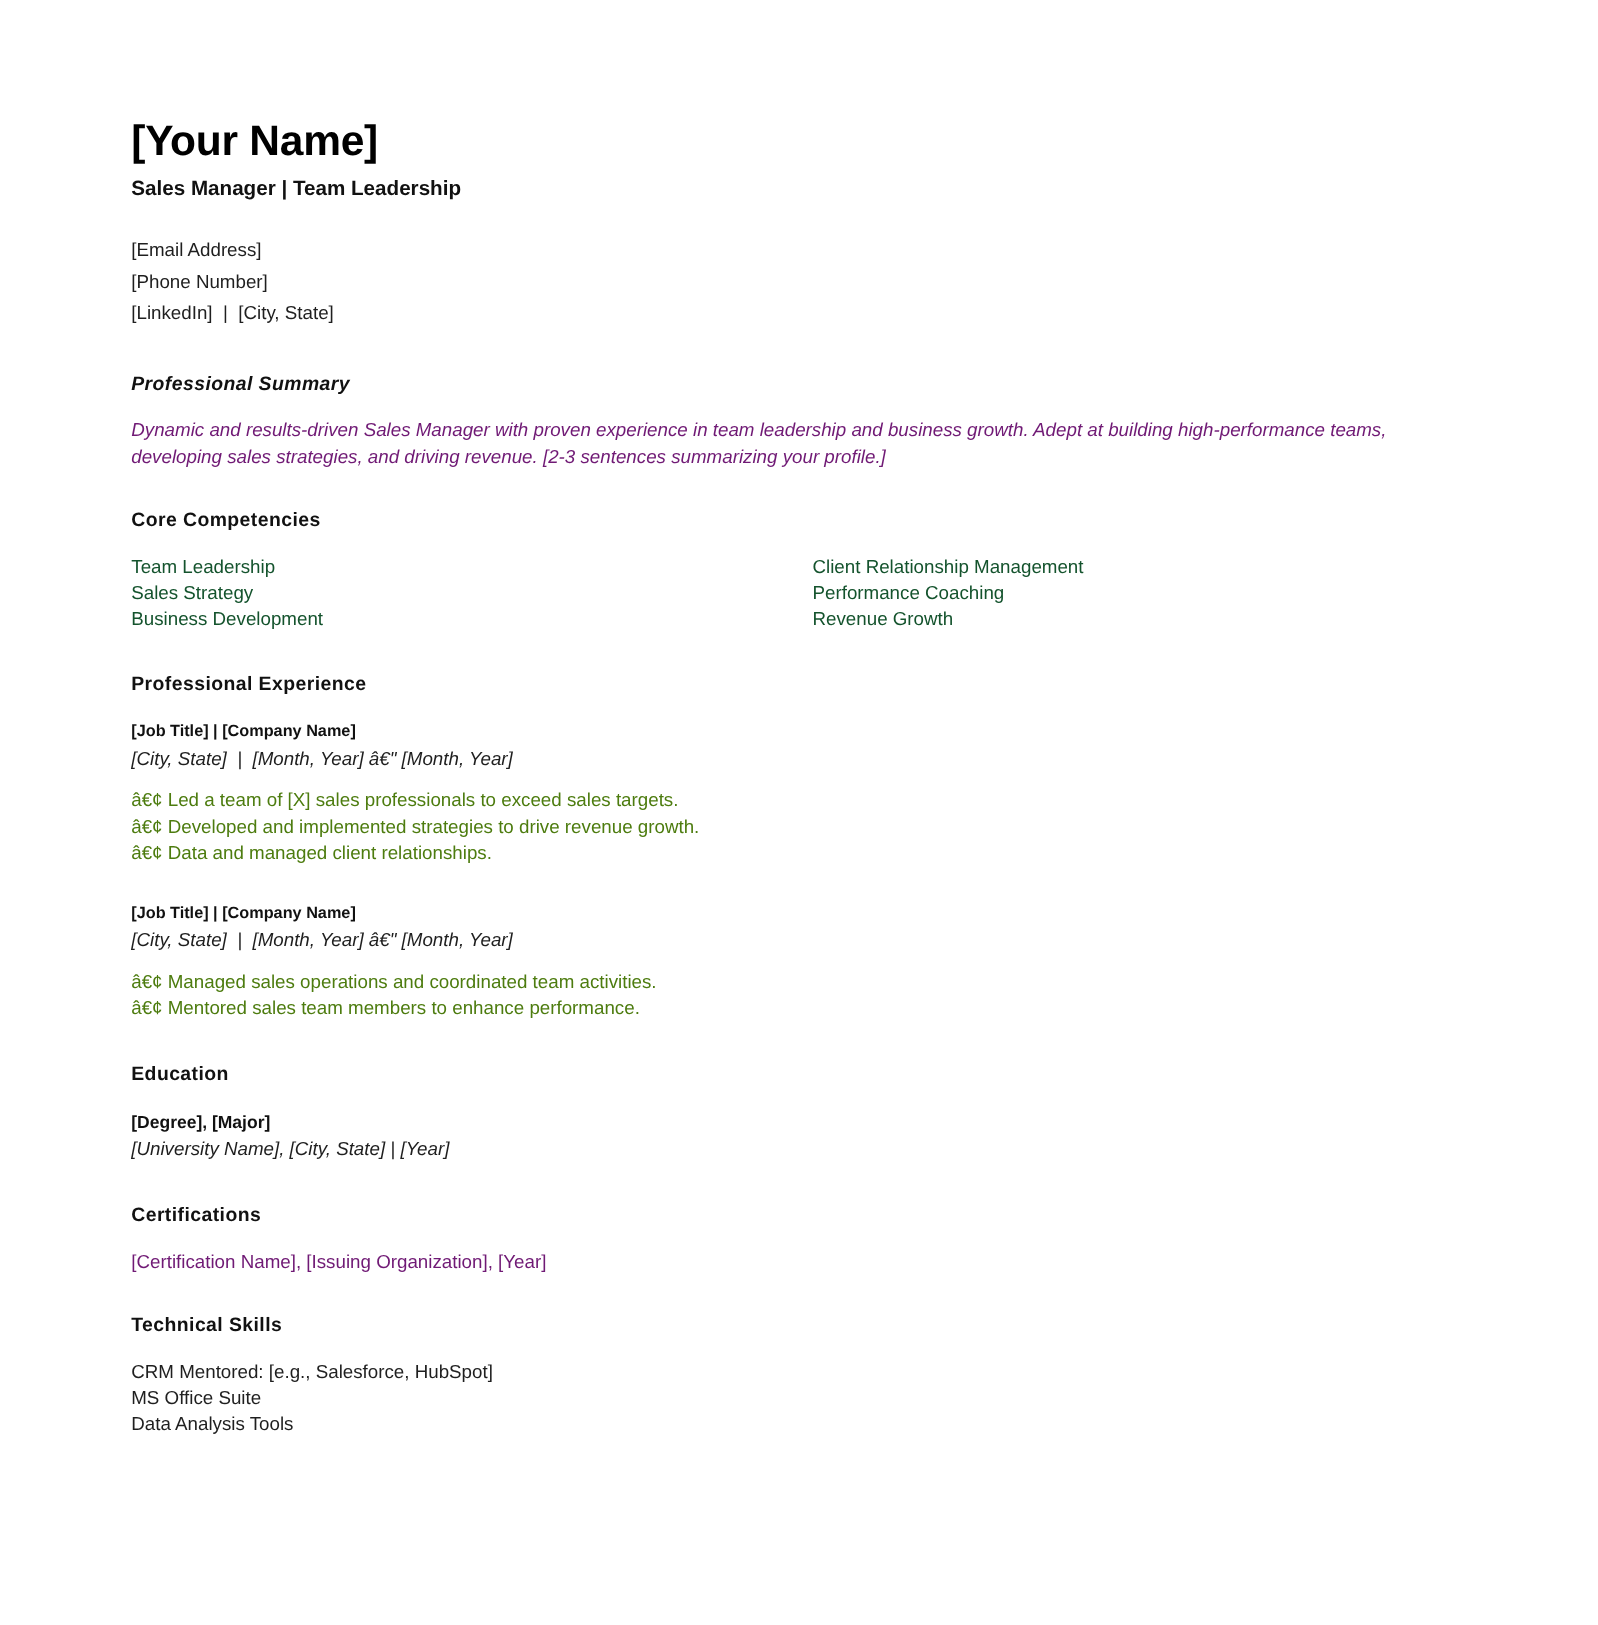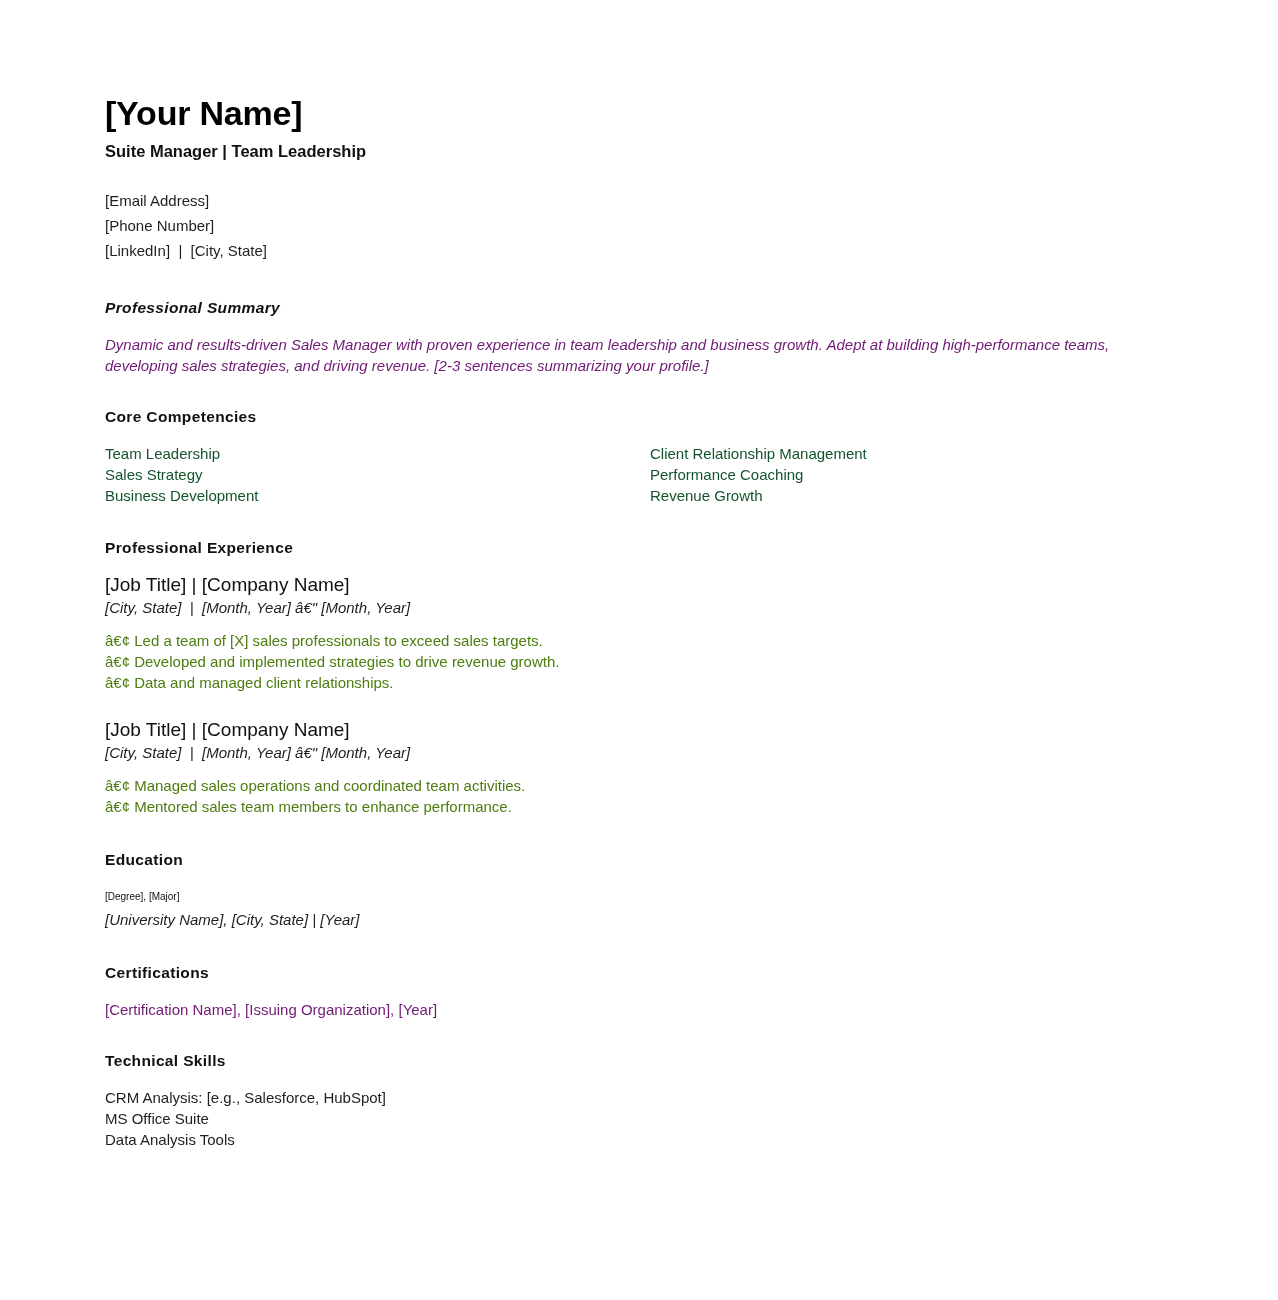--- a/index.html
+++ b/index.html
@@ -83,22 +83,22 @@
   }
 
   
   .job {
     margin-bottom: 26px;
   }
   .job:last-child {
     margin-bottom: 0;
   }
   .job-title {
-    font-size: 19px;
-    font-weight: 400;
+    font-size: 13px;
+    font-weight: 700;
     color: #111111;
     line-height: 22px;
     margin: 0;
     white-space: pre;
   }
   .job-meta {
     font-size: 15px;
     font-style: italic;
     font-weight: 400;
     color: #1f1f1f;
@@ -108,22 +108,22 @@
   }
   .bullet {
     font-size: 15px;
     color: #4d7c0f;
     line-height: 21px;
     white-space: pre;
   }
 
   
   .edu-degree {
-    font-size: 10px;
-    font-weight: 400;
+    font-size: 14px;
+    font-weight: 700;
     color: #111111;
     line-height: 22px;
     margin: 0;
   }
   .edu-meta {
     font-size: 15px;
     font-style: italic;
     color: #1f1f1f;
     line-height: 24px;
     margin: 0;
@@ -144,21 +144,21 @@
   .sec-cert    { margin-top: 32px; }
   .sec-skills  { margin-top: 32px; }
 </style>
 </head>
 <body>
 
 <div class="page">
 
   <header>
     <h1 class="name">[Your Name]</h1>
-    <div class="tagline">Suite Manager | Team Leadership</div>
+    <div class="tagline">Sales Manager | Team Leadership</div>
     <div class="contact-block">
       <div class="contact-line">[Email Address]</div>
       <div class="contact-line">[Phone Number]</div>
       <div class="contact-line">[LinkedIn]  |  [City, State]</div>
     </div>
   </header>
 
   <section class="section sec-summary">
     <h2 class="section-heading">Professional Summary</h2>
     <p class="body-text">Dynamic and results-driven Sales Manager with proven experience in team leadership and business growth. Adept at building high-performance teams, developing sales strategies, and driving revenue. [2-3 sentences summarizing your profile.]</p>
@@ -205,18 +205,18 @@
     <div class="edu-meta">[University Name], [City, State] | [Year]</div>
   </section>
 
   <section class="section sec-cert">
     <h2 class="section-heading">Certifications</h2>
     <div class="body-text">[Certification Name], [Issuing Organization], [Year]</div>
   </section>
 
   <section class="section sec-skills">
     <h2 class="section-heading">Technical Skills</h2>
-    <div class="skill-item">CRM Analysis: [e.g., Salesforce, HubSpot]</div>
+    <div class="skill-item">CRM Mentored: [e.g., Salesforce, HubSpot]</div>
     <div class="skill-item">MS Office Suite</div>
     <div class="skill-item">Data Analysis Tools</div>
   </section>
 
 </div>
 
 </body></html>

